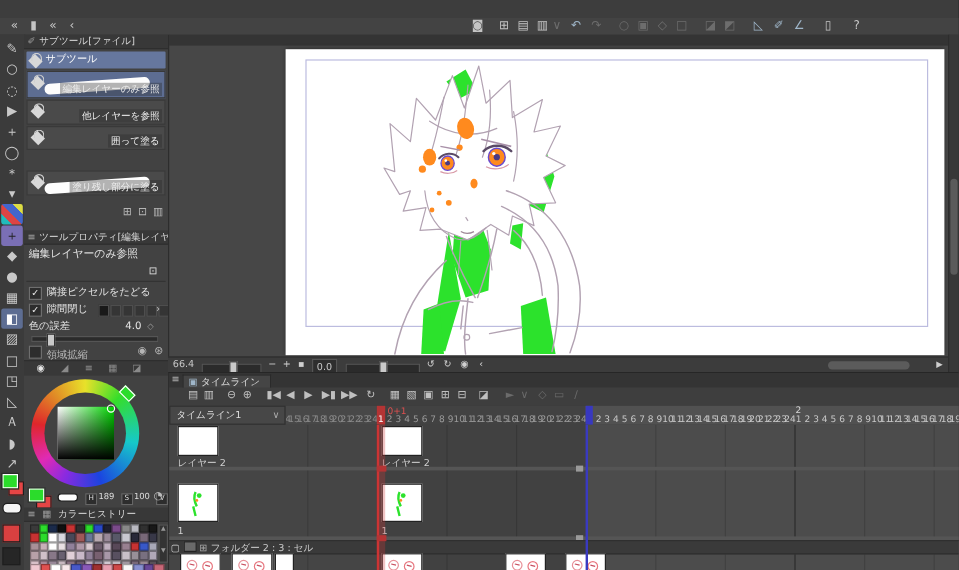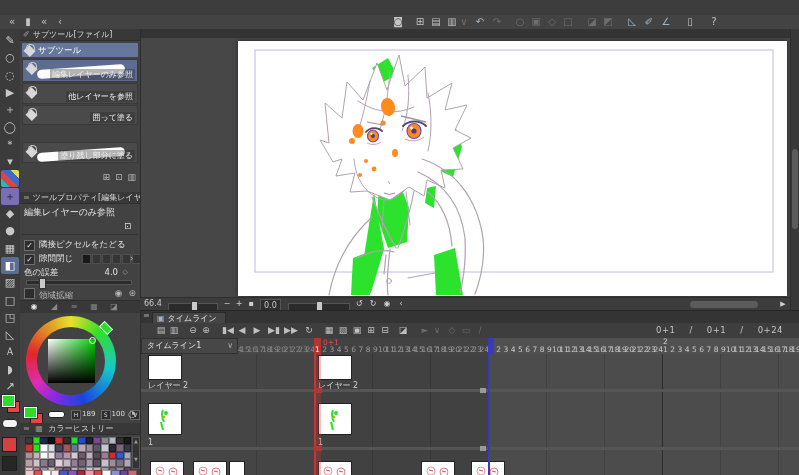--- a/index.html
+++ b/index.html
@@ -447,23 +447,20 @@
   </div>
 
   <div class="timeline">
     <div class="tl-head">
       <span style="position:absolute;left:2px;font-size:8px;color:#aaa">≡</span>
       <div class="tl-tab">
         <span style="color:#9fb6c9;margin-right:3px">▣</span><span>タイムライン</span>
       </div>
     </div>
     <div class="tl-bar" id="tlbar">
-      <div class="tl-counter">
-        <span>0+1</span><span>/</span><span>0+1</span><span>/</span><span>0+24</span>
-      </div>
     <div class="tl-ic" style="left: 14px; width: 12px;">▤</div>
         <div class="tl-ic" style="left: 27px; width: 12px;">▥</div>
         <div class="tl-ic" style="left: 46px; width: 12px;">⊖</div>
         <div class="tl-ic" style="left: 59px; width: 12px;">⊕</div>
         <div class="tl-ic" style="left: 78px; width: 18px;">▮◀</div>
         <div class="tl-ic" style="left: 95px; width: 12px;">◀</div>
         <div class="tl-ic" style="left: 110px; width: 12px;">▶</div>
         <div class="tl-ic" style="left: 124px; width: 18px;">▶▮</div>
         <div class="tl-ic" style="left: 141px; width: 18px;">▶▶</div>
         <div class="tl-ic" style="left: 162px; width: 12px;">↻</div>
@@ -609,20 +606,21 @@
             <path d="M14,6 C12,10 13,14 15,18" stroke="#2ce22c" stroke-width="2" fill="none"></path>
             <circle cx="17" cy="9" r="2" fill="#2ce22c"></circle>
             <path d="M12,18 L14,26" stroke="#2ce22c" stroke-width="2"></path>
             <circle cx="15" cy="13" r="1.2" fill="#ff8a1e"></circle>
           </svg></div>
         <div class="cel-lab" style="left: 177px; top: 84px;">1</div>
         <div class="tsep" style="top: 93px;">
           <div style="position: absolute; left: 339px; top: -1px; width: 6px; height: 5px; background: rgb(154, 154, 154);"></div>
           <div class="redblock" style="left: 173px; top: -1px; width: 8px; height: 5px;"></div>
         </div>
+        <div class="trow-head" style="top: 96px; height: 10px;"><span class="eyebox">▢</span><span class="mini-th"></span><span style="color: rgb(170, 170, 170); margin-right: 3px;">⊞</span><span>フォルダー 2 : 3 : セル</span></div>
         <div class="thumb" style="left: 9px; top: 107px; width: 34px; height: 24px;"><svg width="32" height="30" viewBox="0 0 32 30">
             <circle cx="9" cy="9" r="4" stroke="#e89098" fill="none"></circle>
             <path d="M6,14 C5,20 7,25 9,28 M12,14 C13,20 12,25 11,28" stroke="#e89098" fill="none"></path>
             <circle cx="22" cy="10" r="4" stroke="#e87880" fill="none"></circle>
             <path d="M19,15 C18,21 20,26 22,29 M25,15 C26,21 25,26 24,29" stroke="#e87880" fill="none"></path>
             <path d="M7,8 L11,9 M20,9 L24,10" stroke="#c85060"></path>
           </svg></div>
         <div class="thumb" style="left: 52px; top: 107px; width: 34px; height: 24px;"><svg width="32" height="30" viewBox="0 0 32 30">
             <circle cx="9" cy="9" r="4" stroke="#e89098" fill="none"></circle>
             <path d="M6,14 C5,20 7,25 9,28 M12,14 C13,20 12,25 11,28" stroke="#e89098" fill="none"></path>

